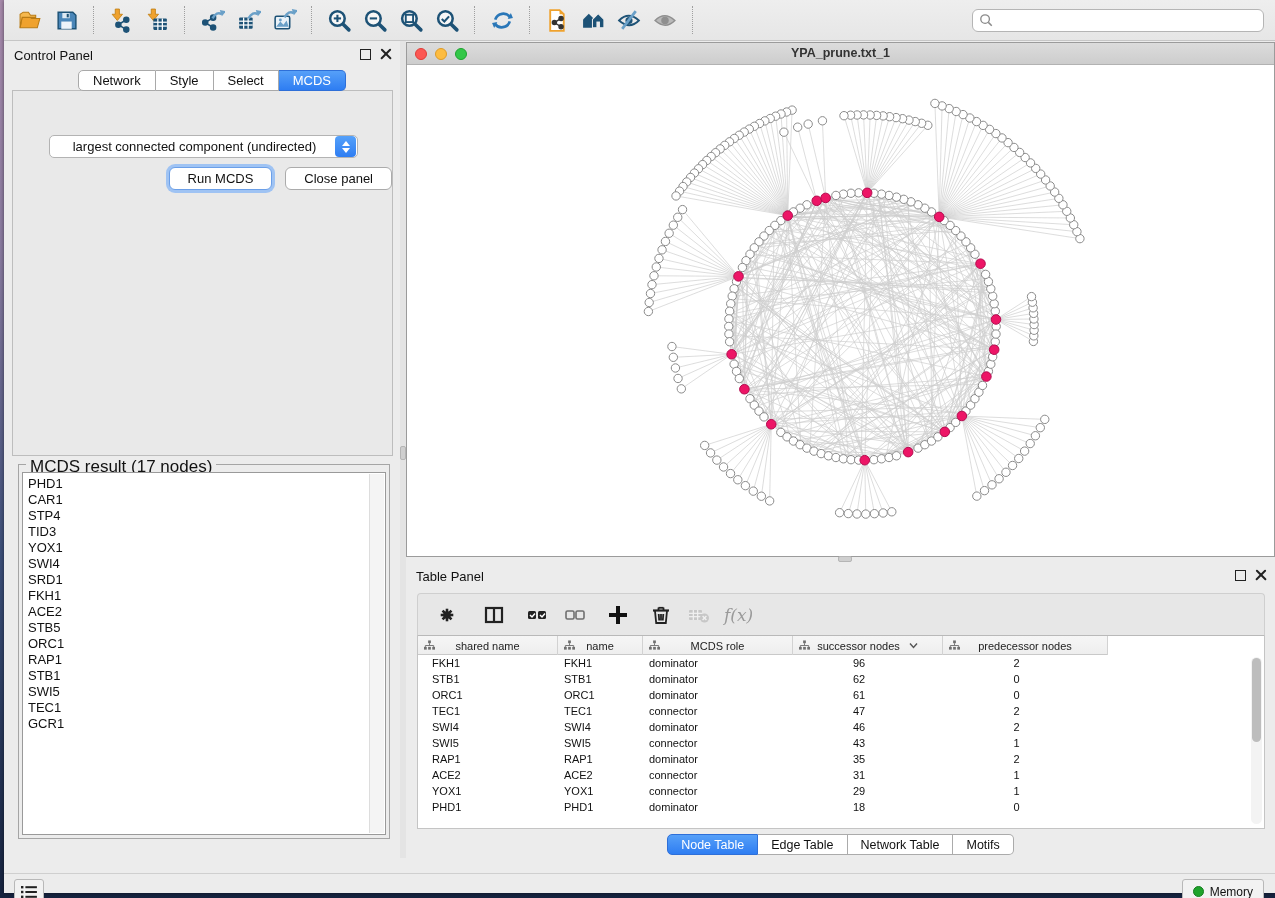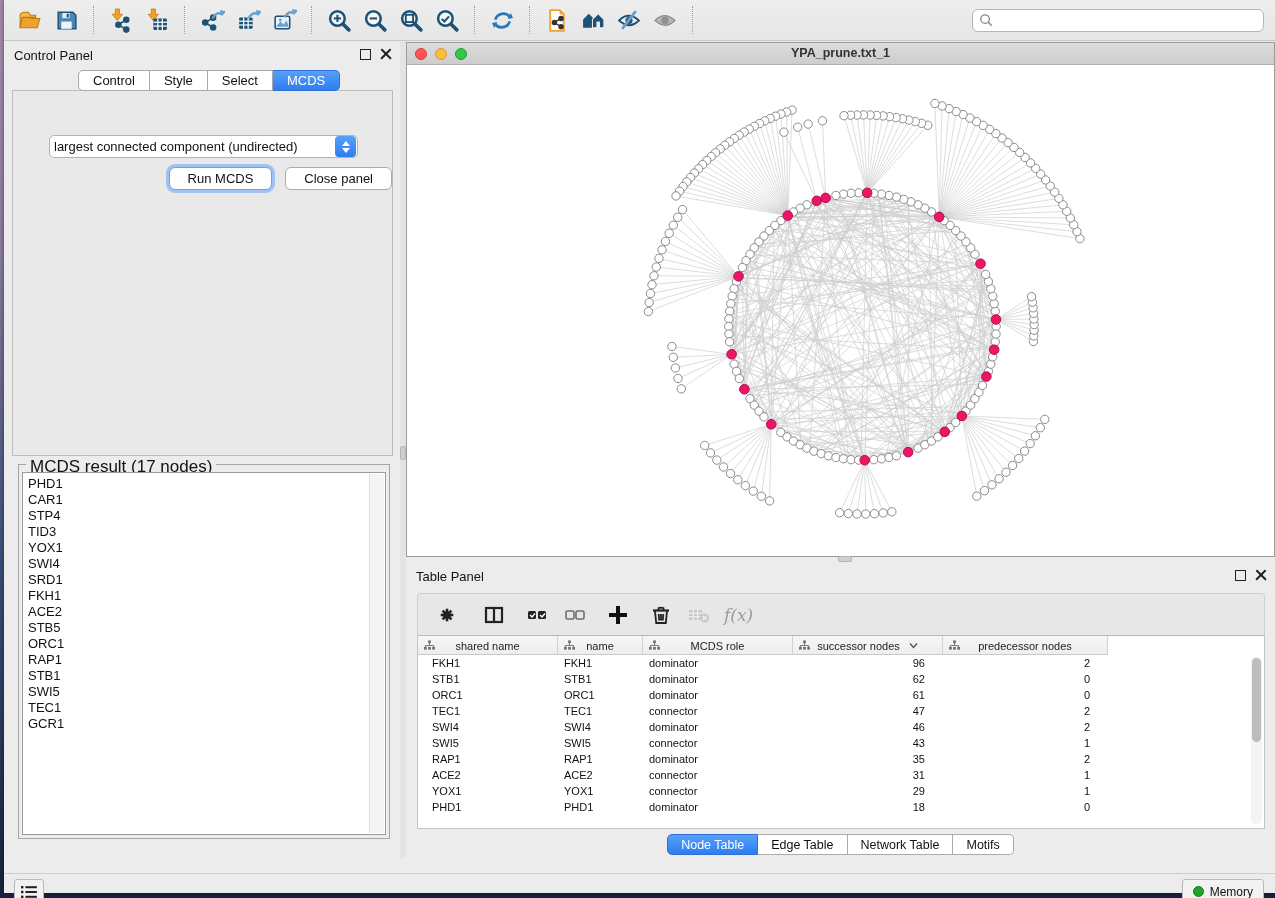--- a/index.html
+++ b/index.html
@@ -33,21 +33,21 @@
   .ctab { height:21px; padding:0 14px; background:#fff; border:1px solid #a9a9a9; border-left:none;
     display:flex; align-items:center; font-size:13px; color:#111; }
   .ctab:first-child { border-left:1px solid #a9a9a9; border-radius:5px 0 0 5px; }
   .ctab:last-child { border-radius:0 5px 5px 0; }
   .ctab.active { background:linear-gradient(#56a0f8,#2e7df2); border-color:#2e6fd8; color:#fff; }
 
   .ccontent { position:absolute; left:8px; right:7px; top:49px; height:366px; border:1px solid #bdbdbd; background:#e9e9e9; }
   .opt-label { text-align:center; margin-top:22px; font-size:13px; color:#111; }
   .dropdown { position:absolute; left:36px; right:34px; top:44px; height:23px; background:#fff; border:1px solid #b3b3b3;
     border-radius:5px; display:flex; align-items:center; }
-  .dropdown .dval { flex:1; text-align:left; font-size:13px; color:#111; padding-left:4px; }
+  .dropdown .dval { flex:1; text-align:center; font-size:13px; color:#111; padding-left:4px; }
   .stepper { width:21px; height:21px; margin:0 1px 0 0; border-radius:4px; background:linear-gradient(#55a1fa,#2e7df2);
     display:flex; flex-direction:column; align-items:center; justify-content:center; gap:2px; }
   .tri-up { width:0; height:0; border-left:4px solid transparent; border-right:4px solid transparent; border-bottom:5px solid #fff; }
   .tri-dn { width:0; height:0; border-left:4px solid transparent; border-right:4px solid transparent; border-top:5px solid #fff; }
   .btnrow { position:absolute; top:76px; left:0; right:0; display:flex; justify-content:flex-end; gap:13px; }
   .pbtn { height:23px; padding:0 18px; background:#fff; border:1px solid #ababab; border-radius:6px; font-size:13px; color:#111;
     display:flex; align-items:center; }
   .pbtn.focused { box-shadow:0 0 0 3px rgba(110,170,250,.6); border-color:#6b9fe8; }
 
   .groupbox { position:absolute; left:14px; right:10px; top:423px; bottom:19px; border:1px solid #a5a5a5; }
@@ -84,21 +84,21 @@
   .fx { font-family:"DejaVu Serif", serif; font-style:italic; font-size:17px; color:#9a9a9a; margin-left:6px; }
   .tablewrap { position:absolute; left:11px; right:10px; top:74px; height:193px; background:#fff; border:1px solid #c4c4c4; border-top:none; overflow:hidden; }
   .thead { position:absolute; left:0; top:0; height:19px; display:flex; background:linear-gradient(#f6f6f6,#eee); border-bottom:1px solid #c9c9c9; }
   .th { position:relative; height:19px; border-right:1px solid #d2d2d2; display:flex; align-items:center; justify-content:center;
     font-size:11px; color:#222; }
   .th .colicon { position:absolute; left:6px; top:4px; }
   .th .sortchev { margin-left:9px; }
   .trows { position:absolute; left:0; top:19px; right:0; bottom:0; }
   .tr { display:flex; height:16px; align-items:center; }
   .td { font-size:11px; color:#111; overflow:hidden; white-space:nowrap; }
-  .td.num { text-align:right; padding-right:18px; }
+  .td.num { text-align:center; padding-right:18px; }
   .td.txt { padding-left:14px; }
   .td.txt2 { padding-left:6px; }
   .tscroll { position:absolute; right:2px; top:21px; width:11px; bottom:4px; background:#f3f3f3; border-radius:6px; }
   .tthumb { position:absolute; left:1px; right:1px; top:1px; height:84px; background:#bdbdbd; border-radius:5px; }
   .btabs { position:absolute; left:0; right:0; top:272px; display:flex; justify-content:center; }
   .btab { height:21px; padding:0 13px; background:#fff; border:1px solid #ababab; border-left:none; display:flex; align-items:center;
     font-size:12.5px; color:#111; }
   .btab:first-child { border-left:1px solid #ababab; border-radius:5px 0 0 5px; }
   .btab:last-child { border-radius:0 5px 5px 0; }
   .btab.active { background:linear-gradient(#56a0f8,#2e7df2); border-color:#2e6fd8; color:#fff; }
@@ -304,21 +304,21 @@
 
     <div class="cpanel">
       <div class="panel-head">
         <div class="panel-title">Control Panel</div>
         <div class="win-btns">
           <div class="float-btn"></div>
           <div class="close-x"></div>
         </div>
       </div>
       <div class="ctabs" id="ctabs">
-          <div class="ctab">Control</div>
+          <div class="ctab">Network</div>
           <div class="ctab">Style</div>
           <div class="ctab">Select</div>
           <div class="ctab active">MCDS</div>
         </div>
       <div class="ccontent">
         <div class="dropdown">
           <div class="dval">largest connected component (undirected)</div>
           <div class="stepper">
             <div class="tri-up"></div>
               <div class="tri-dn"></div>

